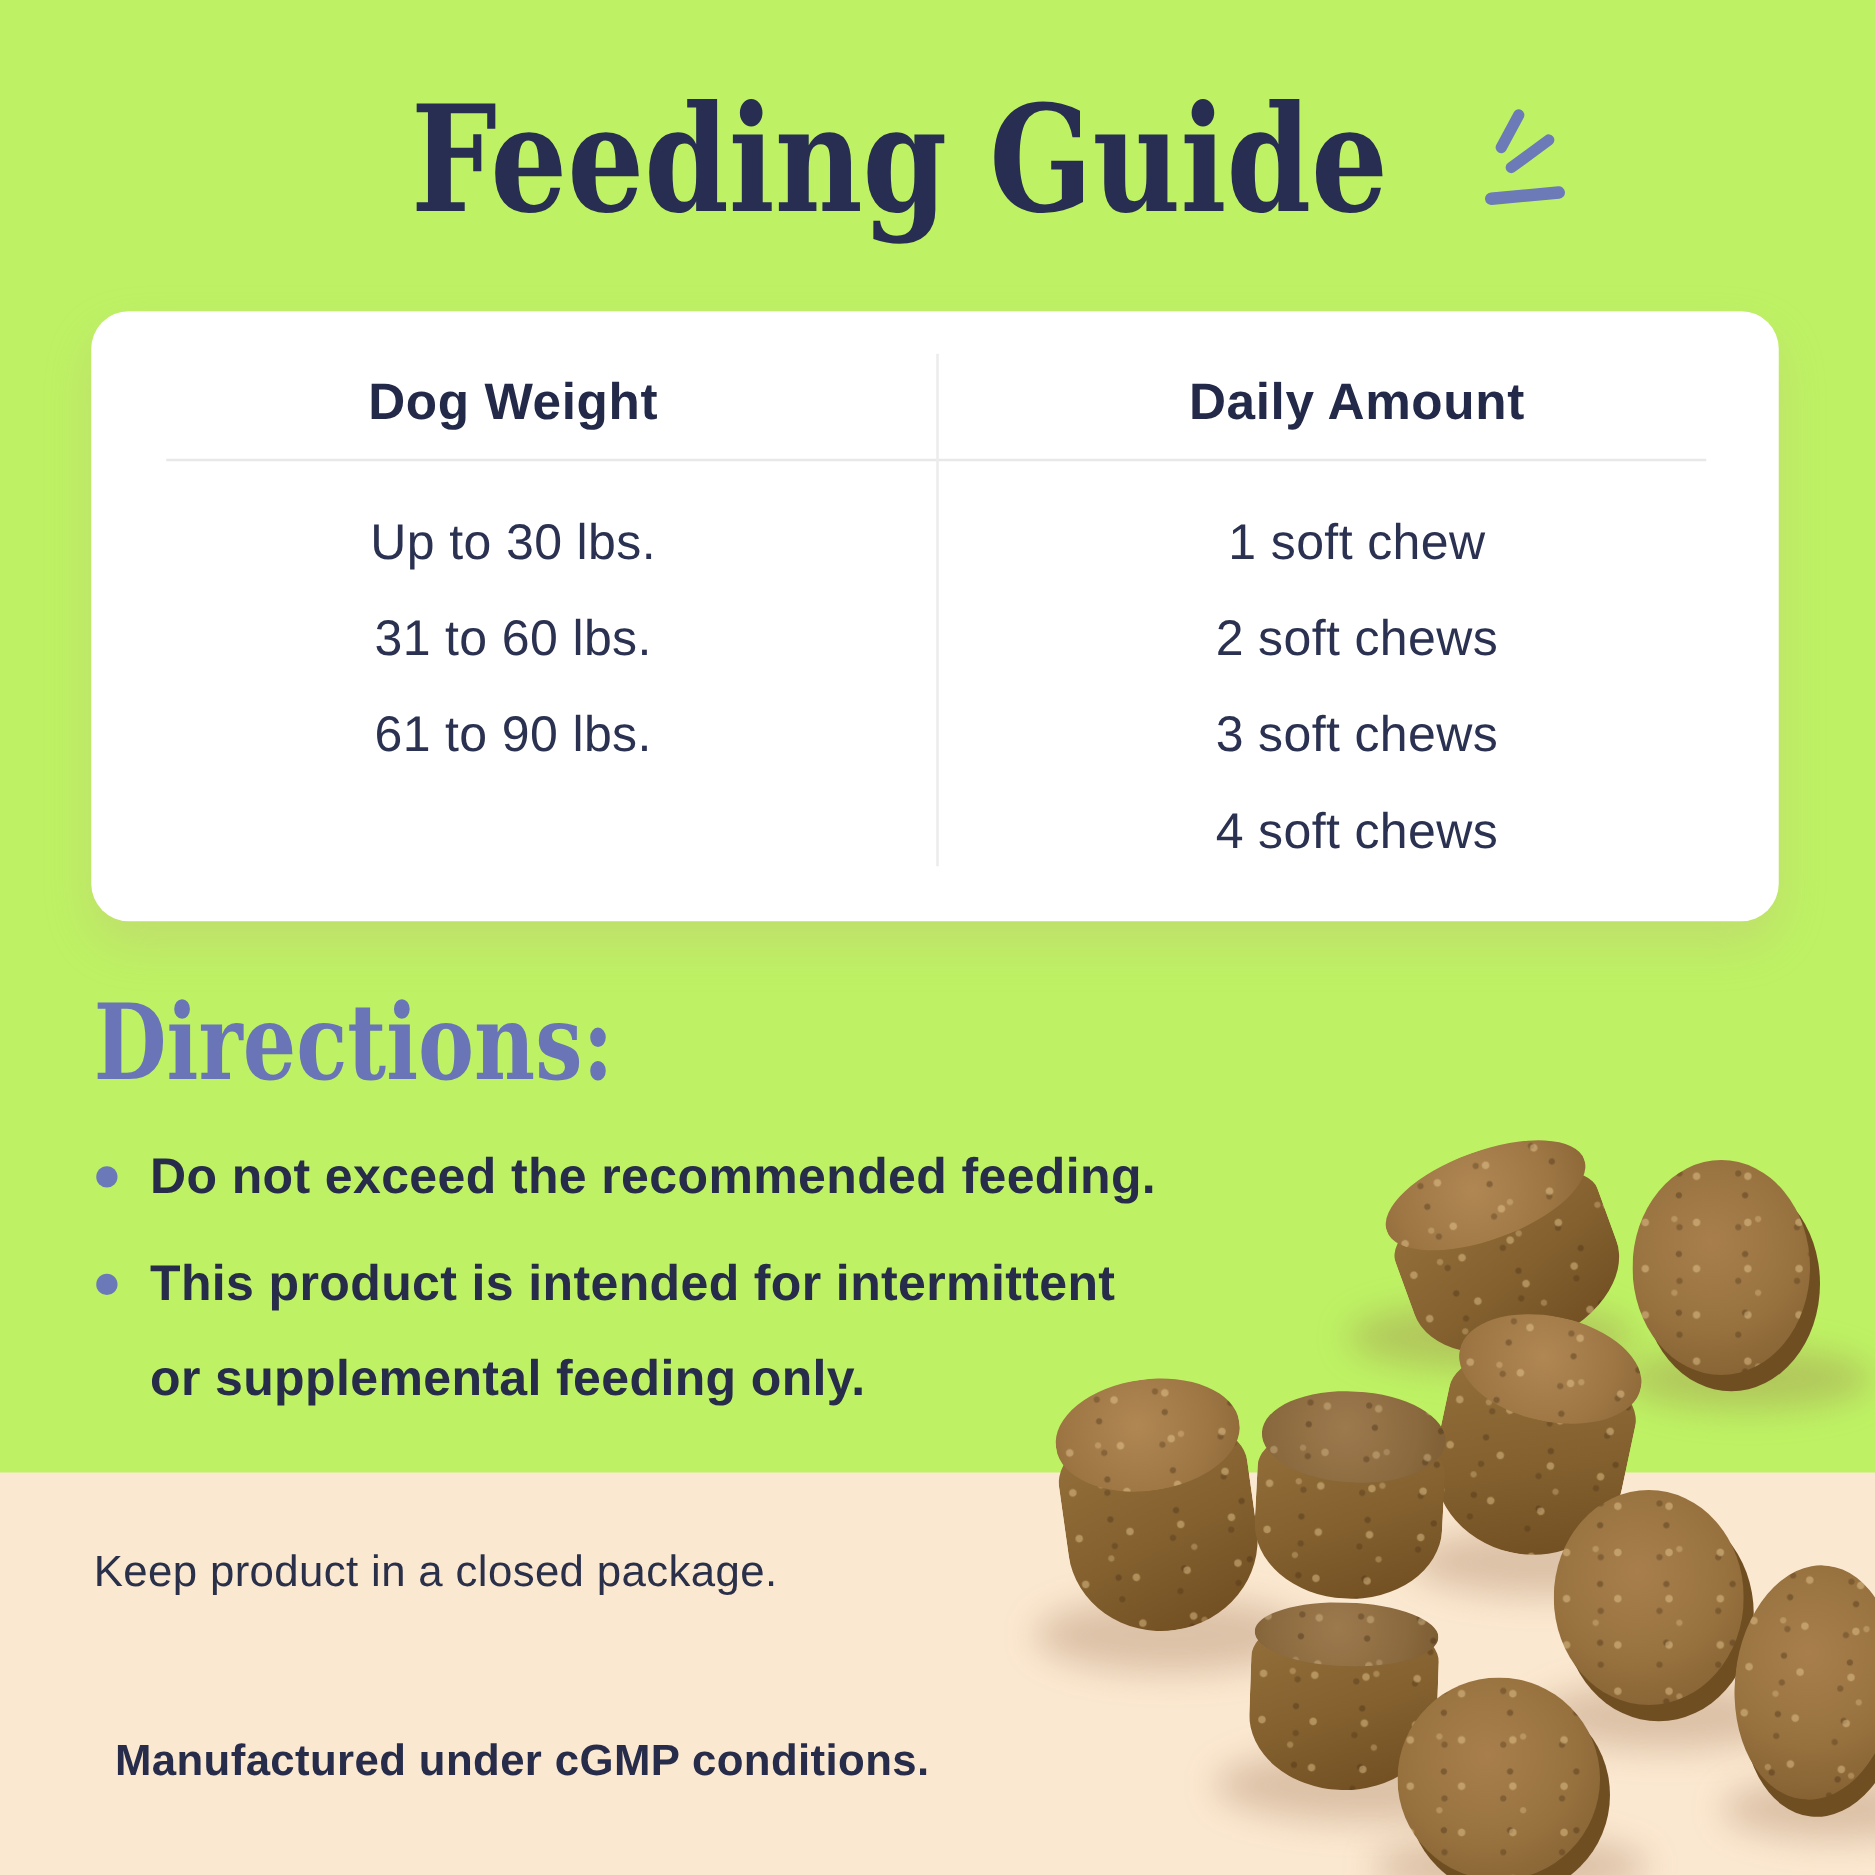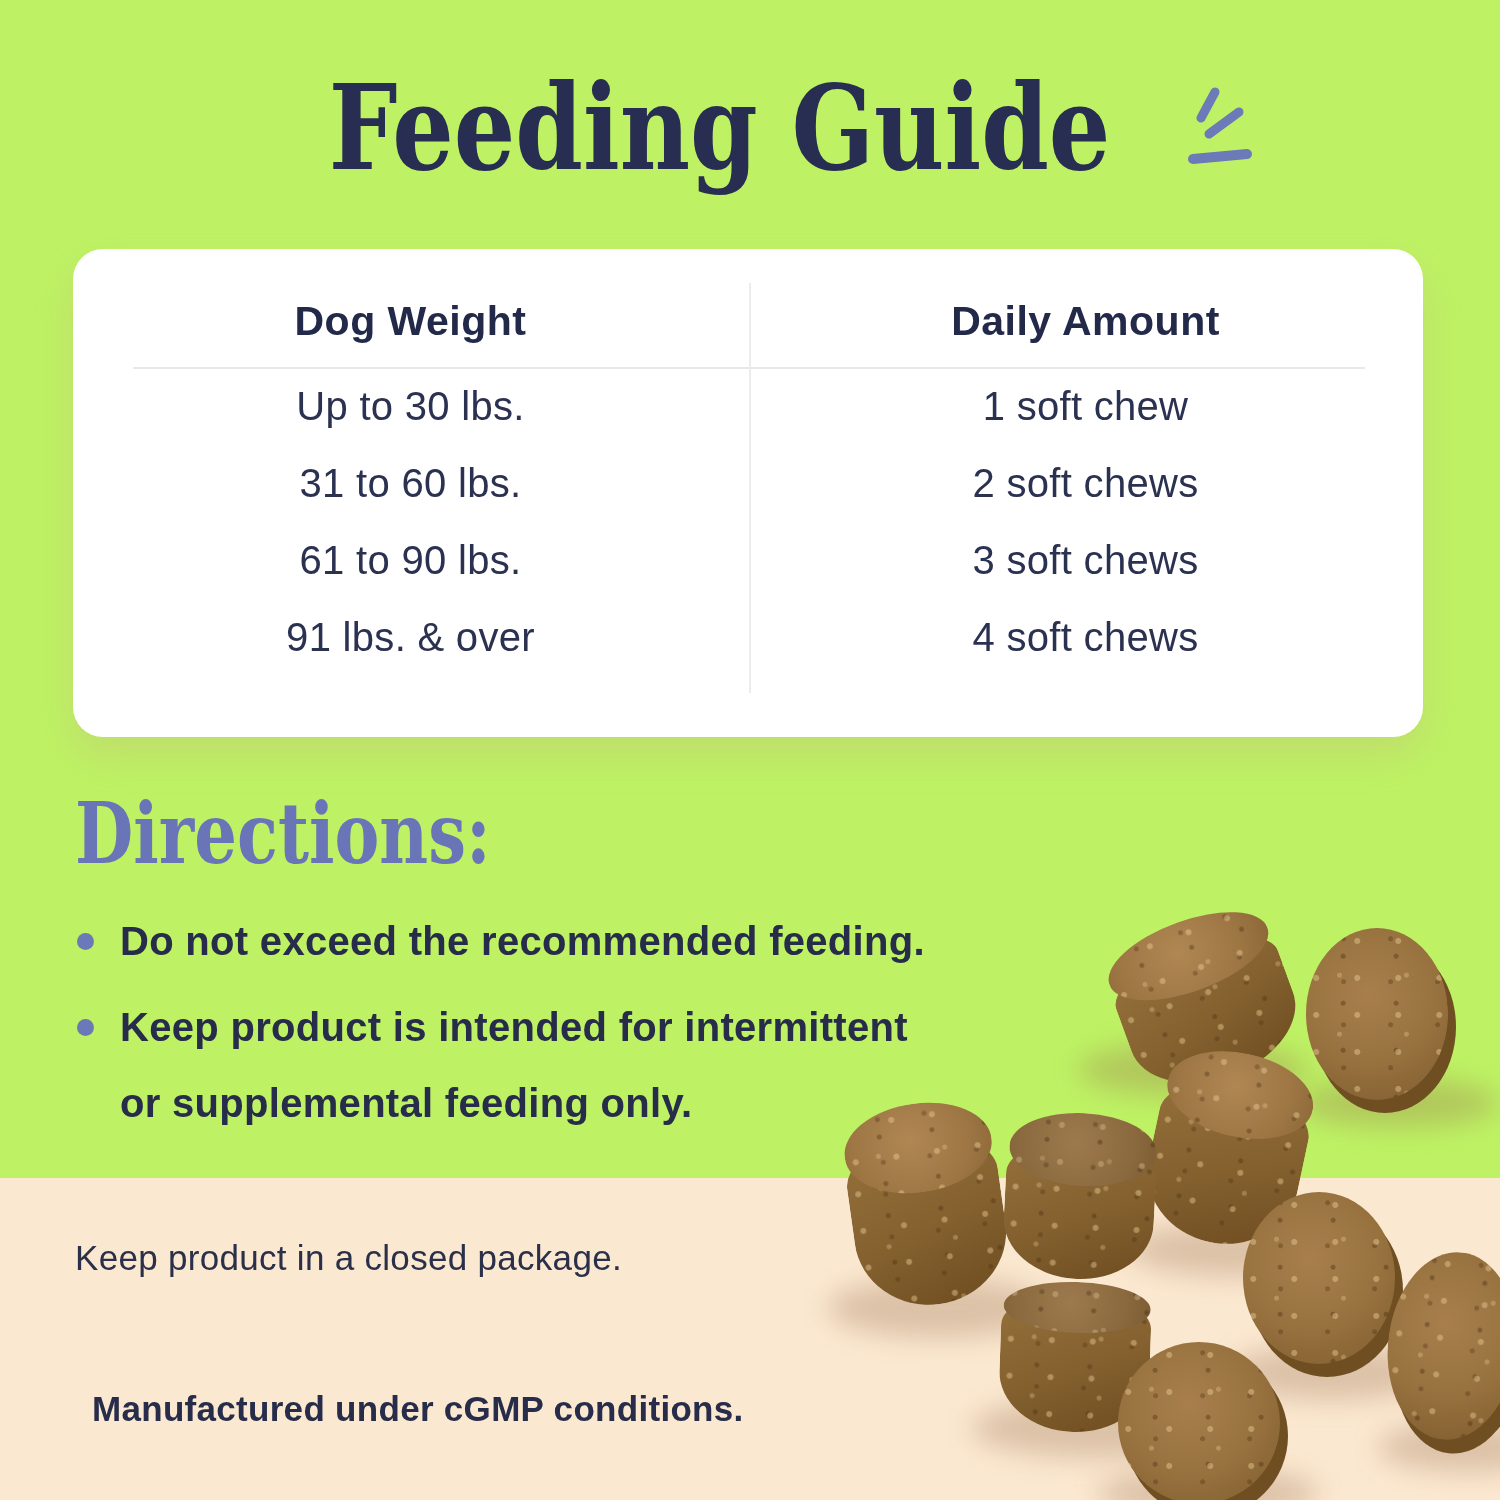--- a/index.html
+++ b/index.html
@@ -44,21 +44,21 @@
   .h-divider{
     position:absolute;top:118px;left:60px;width:1232px;height:2px;
     background:#e8e8e8;
   }
   .v-divider{
     position:absolute;left:676px;top:34px;width:2px;height:410px;
     background:#ececec;
   }
   .rows{
     position:absolute;top:119px;height:369px;width:675px;
-    display:flex;flex-direction:column;box-sizing:border-box;
+    display:flex;flex-direction:column;padding-top:28px;box-sizing:border-box;
   }
   .rows.left-col{left:0;}
   .rows.right-col{left:675px;}
   .cell{
     height:77px;display:flex;align-items:center;justify-content:center;
     font-size:40px;font-weight:400;color:#2b3150;letter-spacing:.3px;
   }
 
   
   .directions-heading{
@@ -144,42 +144,41 @@
   <section class="card">
     <div class="col-header left">Dog Weight</div>
     <div class="col-header right">Daily Amount</div>
     <div class="h-divider"></div>
     <div class="v-divider"></div>
 
     <div class="rows left-col">
       <div class="cell">Up to 30 lbs.</div>
       <div class="cell">31 to 60 lbs.</div>
       <div class="cell">61 to 90 lbs.</div>
-      <div class="cell">91 lbs. &amp; over</div>
     </div>
     <div class="rows right-col">
       <div class="cell">1 soft chew</div>
       <div class="cell">2 soft chews</div>
       <div class="cell">3 soft chews</div>
       <div class="cell">4 soft chews</div>
     </div>
   </section>
 
   <h2 class="directions-heading">Directions:</h2>
   <ul class="bullets">
     <li class="bullet-item">
       <span class="bullet-dot"></span>
       <div class="bullet-text">
         <div>Do not exceed the recommended feeding.</div>
       </div>
     </li>
     <li class="bullet-item">
       <span class="bullet-dot"></span>
       <div class="bullet-text">
-        <div>Keep product is intended for intermittent</div>
+        <div>This product is intended for intermittent</div>
         <div>or supplemental feeding only.</div>
       </div>
     </li>
   </ul>
 
   <section class="storage">
     <p class="storage-line">Keep product in a closed package.</p>
   </section>
   <p class="manufacture-line">Manufactured under cGMP conditions.</p>
 

